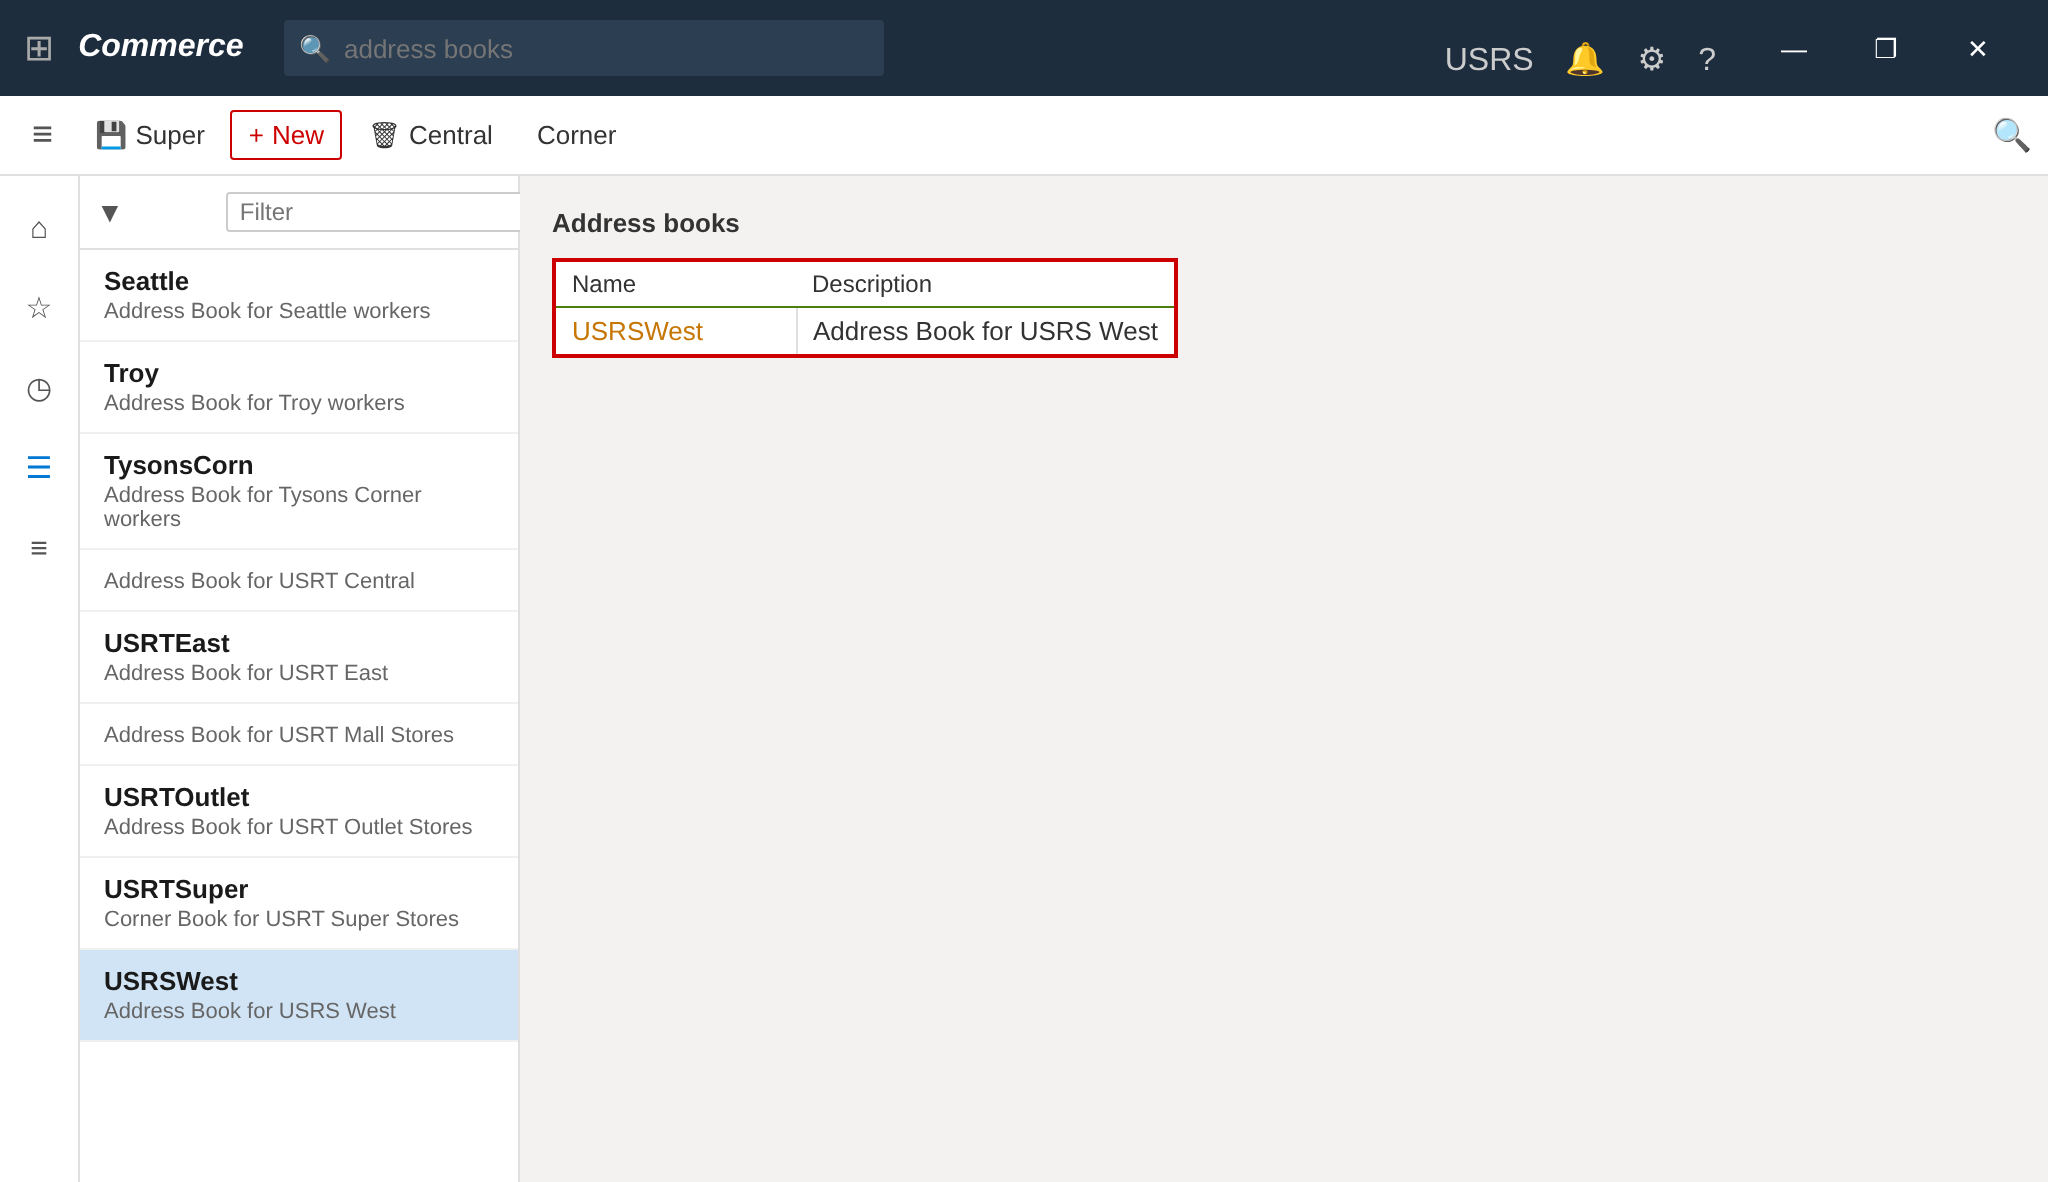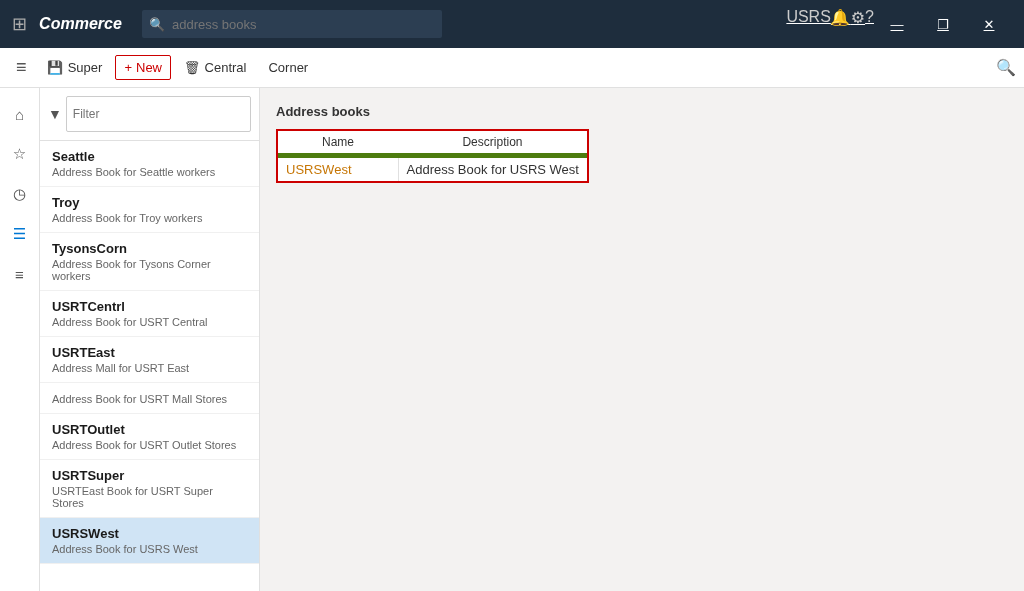--- a/index.html
+++ b/index.html
@@ -45,22 +45,22 @@
       border: none;
       outline: none;
       color: #ccc;
       font-size: 13px;
       width: 240px;
     }
     .search-icon-tb { margin-right: 6px; color: #aaa; font-size: 13px; }
     .title-bar-right {
       margin-left: auto;
       display: flex;
-      align-items: flex-start;
-      text-decoration: underline;
+      align-items: flex-end;
+      gap: 16px;
     }
     .title-bar-right span {
       color: white;
       font-size: 13px;
       cursor: pointer;
     }
     .title-bar-right .icon-btn {
       color: #ccc;
       font-size: 16px;
       cursor: pointer;
@@ -156,24 +156,25 @@
       gap: 4px;
     }
     .list-filter-icon {
       color: #555;
       font-size: 14px;
     }
     .filter-input {
       flex: 1;
       border: 1px solid #ccc;
       border-radius: 2px;
-      height: 36px;
+      height: 20px;
       padding: 0 6px;
       font-size: 12px;
       outline: none;
+      margin-left: 47px;
     }
 
     .list-items {
       flex: 1;
       overflow-y: auto;
     }
     .list-item {
       padding: 8px 12px;
       cursor: pointer;
       border-bottom: 1px solid #f0f0f0;
@@ -217,22 +218,22 @@
     .ab-table {
       width: 100%;
       border-collapse: collapse;
     }
     .ab-table th {
       background: white;
       font-size: 12px;
       color: #333;
       font-weight: 400;
       padding: 4px 8px;
-      text-align: center;
-      border-bottom: 5px solid #4d7c0f;
+      text-align: left;
+      border-bottom: 1px solid #4d7c0f;
     }
     .ab-table td {
       padding: 4px 8px;
       font-size: 13px;
       color: #333;
     }
     .ab-table td:first-child {
       color: #c67605;
       font-weight: 400;
       border-right: 1px solid #e0e0e0;
@@ -321,37 +322,36 @@
   </div>
         <div class="list-item">
     <div class="list-item-name">Troy</div>
     <div class="list-item-desc">Address Book for Troy workers</div>
   </div>
         <div class="list-item">
     <div class="list-item-name">TysonsCorn</div>
     <div class="list-item-desc">Address Book for Tysons Corner workers</div>
   </div>
         <div class="list-item">
-    <div class="list-item-name">USRTCentrl</div>
     <div class="list-item-desc">Address Book for USRT Central</div>
   </div>
         <div class="list-item">
     <div class="list-item-name">USRTEast</div>
-    <div class="list-item-desc">Address Mall for USRT East</div>
+    <div class="list-item-desc">Address Book for USRT East</div>
   </div>
         <div class="list-item">
     <div class="list-item-desc">Address Book for USRT Mall Stores</div>
   </div>
         <div class="list-item">
     <div class="list-item-name">USRTOutlet</div>
     <div class="list-item-desc">Address Book for USRT Outlet Stores</div>
   </div>
         <div class="list-item">
     <div class="list-item-name">USRTSuper</div>
-    <div class="list-item-desc">USRTEast Book for USRT Super Stores</div>
+    <div class="list-item-desc">Corner Book for USRT Super Stores</div>
   </div>
         <div class="list-item selected">
     <div class="list-item-name">USRSWest</div>
     <div class="list-item-desc">Address Book for USRS West</div>
   </div>
       </div>
   </div>
 
   <div class="detail-panel">
     <div class="detail-section-title">Address books</div>

